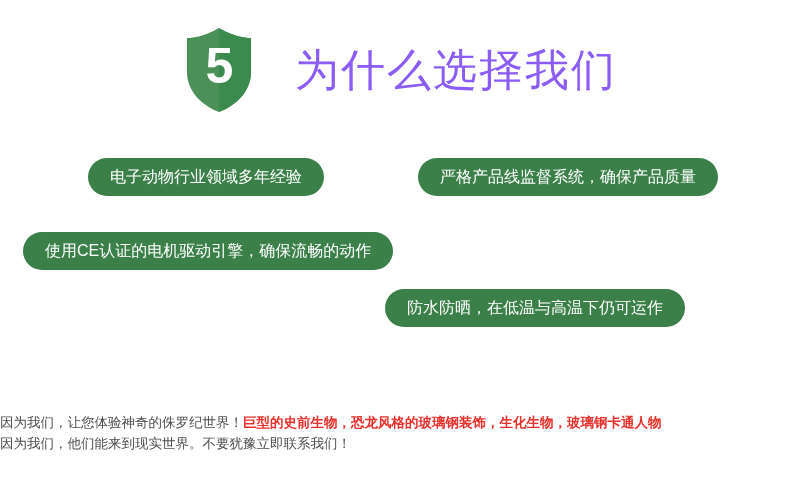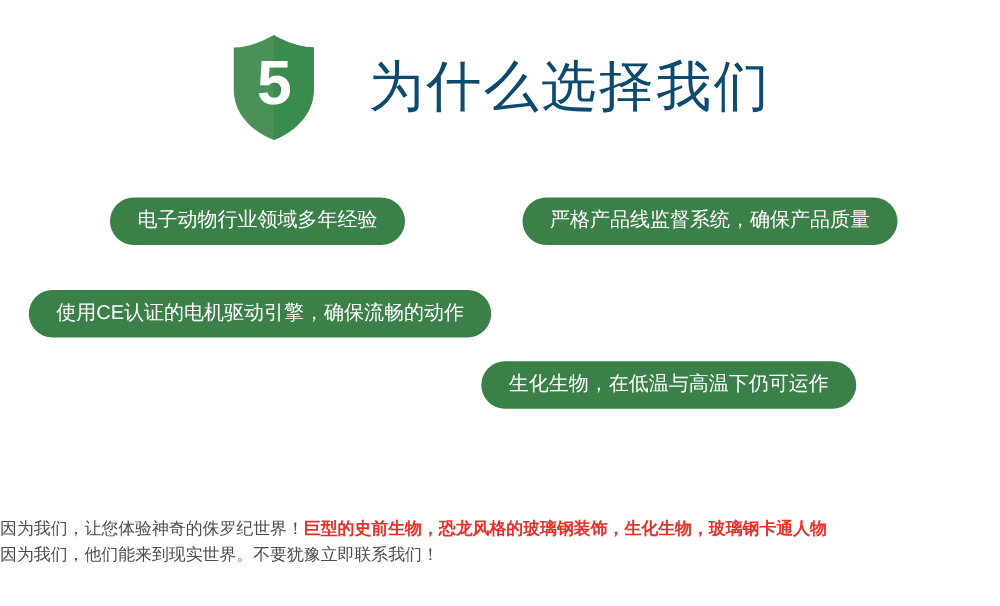--- a/index.html
+++ b/index.html
@@ -52,21 +52,21 @@
     box-sizing: border-box;
     color: #ffffff;
     font-size: 50px;
     font-weight: bold;
     font-family: "Liberation Sans", "DejaVu Sans", sans-serif;
     letter-spacing: -1px;
     line-height: 1;
   }
   .header-title {
     font-size: 44px;
-    color: #0c4a6e;
+    color: #8b5cf6;
     letter-spacing: 2px;
     line-height: 1;
     white-space: nowrap;
     font-weight: 400;
     margin-left: 26px;
   }
 
   
   .pills {
     position: absolute;
@@ -130,21 +130,21 @@
     <div class="shield-number">5</div>
   </div>
 
   <div class="header-title">为什么选择我们</div>
 </div>
 
 <div class="pills">
   <div class="pill pill-1">电子动物行业领域多年经验</div>
   <div class="pill pill-2">严格产品线监督系统，确保产品质量</div>
   <div class="pill pill-3">使用CE认证的电机驱动引擎，确保流畅的动作</div>
-  <div class="pill pill-4">生化生物，在低温与高温下仍可运作</div>
+  <div class="pill pill-4">防水防晒，在低温与高温下仍可运作</div>
 </div>
 
 <div class="footer">
   <div class="footer-line">
     <span>因为我们，让您体验神奇的侏罗纪世界！</span><span class="footer-highlight">巨型的史前生物，恐龙风格的玻璃钢装饰，生化生物，玻璃钢卡通人物</span>
   </div>
   <div class="footer-line">因为我们，他们能来到现实世界。不要犹豫立即联系我们！</div>
 </div>
 
 </body></html>

